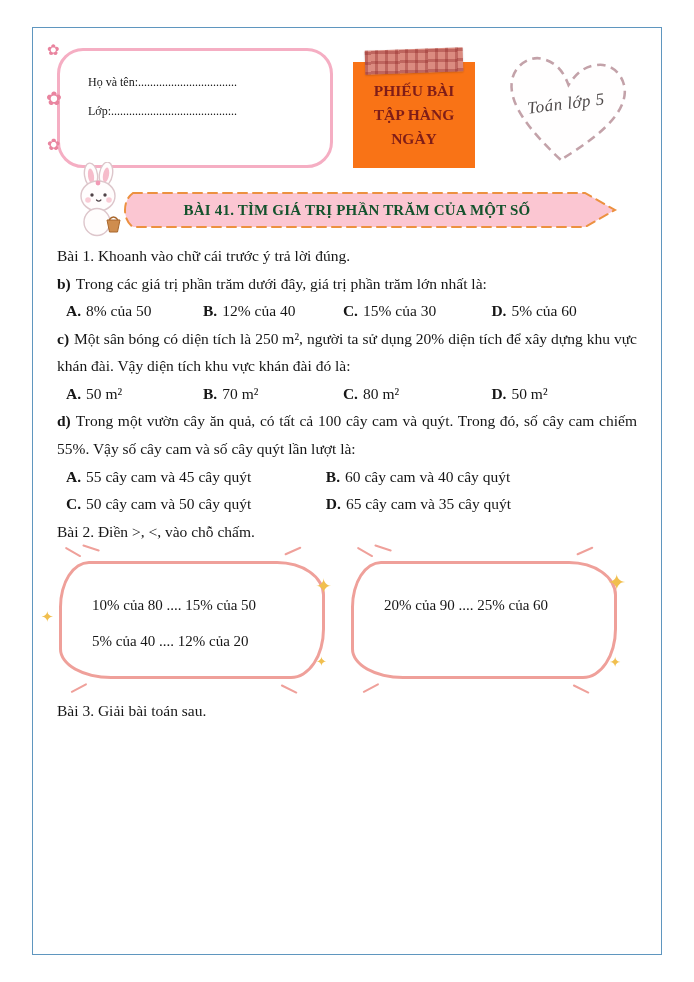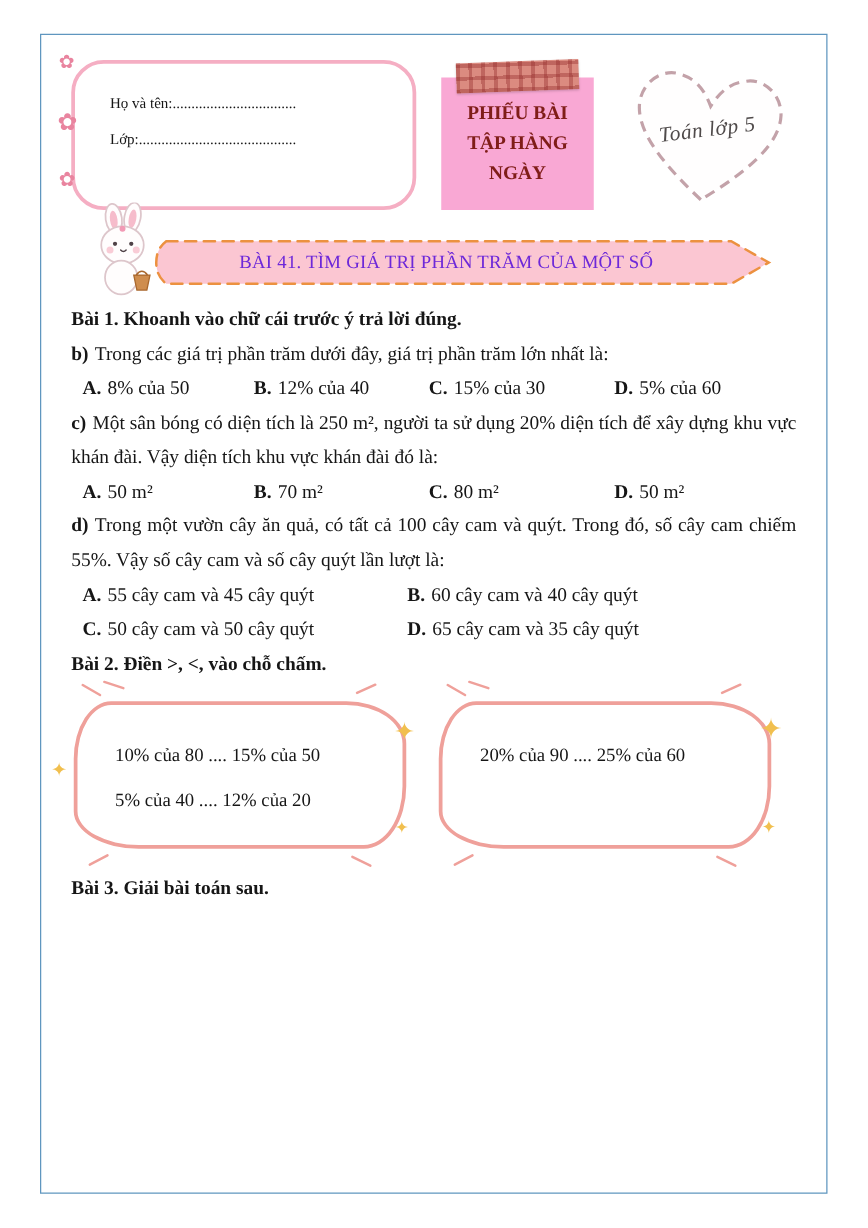--- a/index.html
+++ b/index.html
@@ -16,37 +16,37 @@
   .f2{left:-14px;top:38px;font-size:19px}
   .f3{left:-13px;bottom:12px;font-size:16px}
   .info-line{font-size:12px;margin-bottom:14px;white-space:nowrap;overflow:hidden}
 
   .title-wrap{position:relative;width:122px;margin-top:14px}
   .tape{position:absolute;top:-13px;left:50%;width:98px;height:24px;transform:translateX(-50%) rotate(-2deg);
     background-color:#db8b80;
     background-image:repeating-linear-gradient(90deg,rgba(146,41,41,.38) 0 3px,transparent 3px 10px),
                      repeating-linear-gradient(0deg,rgba(146,41,41,.38) 0 3px,transparent 3px 10px);
     box-shadow:0 1px 2px rgba(0,0,0,.18)}
-  .title-box{background:#f9a8d4;color:#7f1d18;font-weight:700;text-align:center;font-size:15.5px;line-height:1.55;padding:17px 4px;min-height:104px}
+  .title-box{background:#f97316;color:#7f1d18;font-weight:700;text-align:center;font-size:15.5px;line-height:1.55;padding:17px 4px;min-height:104px}
 
   .heart-wrap{position:relative;width:142px;height:122px}
   .heart-wrap svg{position:absolute;inset:0;transform:rotate(6deg)}
   .heart-text{position:absolute;top:46px;left:0;width:100%;text-align:center;font-style:italic;font-size:17px;color:#4f4a4a;transform:rotate(-7deg);letter-spacing:.5px}
 
   
   .banner-row{position:relative;margin:20px 0 6px;padding-left:64px;height:44px}
   .bunny{position:absolute;left:14px;top:-28px;z-index:2}
   .banner{position:relative;width:500px;height:40px}
   .banner svg{position:absolute;inset:0;width:100%;height:100%}
-  .banner-text{position:absolute;inset:0;display:flex;align-items:center;justify-content:center;font-weight:400;font-size:15px;color:#6d28d9;padding-right:28px;letter-spacing:.2px}
+  .banner-text{position:absolute;inset:0;display:flex;align-items:center;justify-content:center;font-weight:700;font-size:15px;color:#14532d;padding-right:28px;letter-spacing:.2px}
 
   
   .content{margin-top:8px;font-size:15.5px}
   .content p{line-height:1.78}
-  .b{font-weight:700}
+  .b{font-weight:400}
   .just{text-align:justify}
   .qlabel{font-weight:700;margin-right:5px}
   .letter{font-weight:700;margin-right:5px}
   .opts4{display:grid;grid-template-columns:24% 24.5% 26% 25.5%;padding-left:9px;line-height:1.78}
   .opts2{display:grid;grid-template-columns:45.5% 54.5%;padding-left:9px;line-height:1.78}
 
   
   .frames-row{display:flex;gap:26px;margin:16px 0 18px 2px}
   .cloud{position:relative;width:266px;height:118px;border:3px solid #efa09a;
     border-radius:30px 48px 34px 52px/46px 34px 50px 30px;padding:24px 8px 8px 30px;background:#fff}

